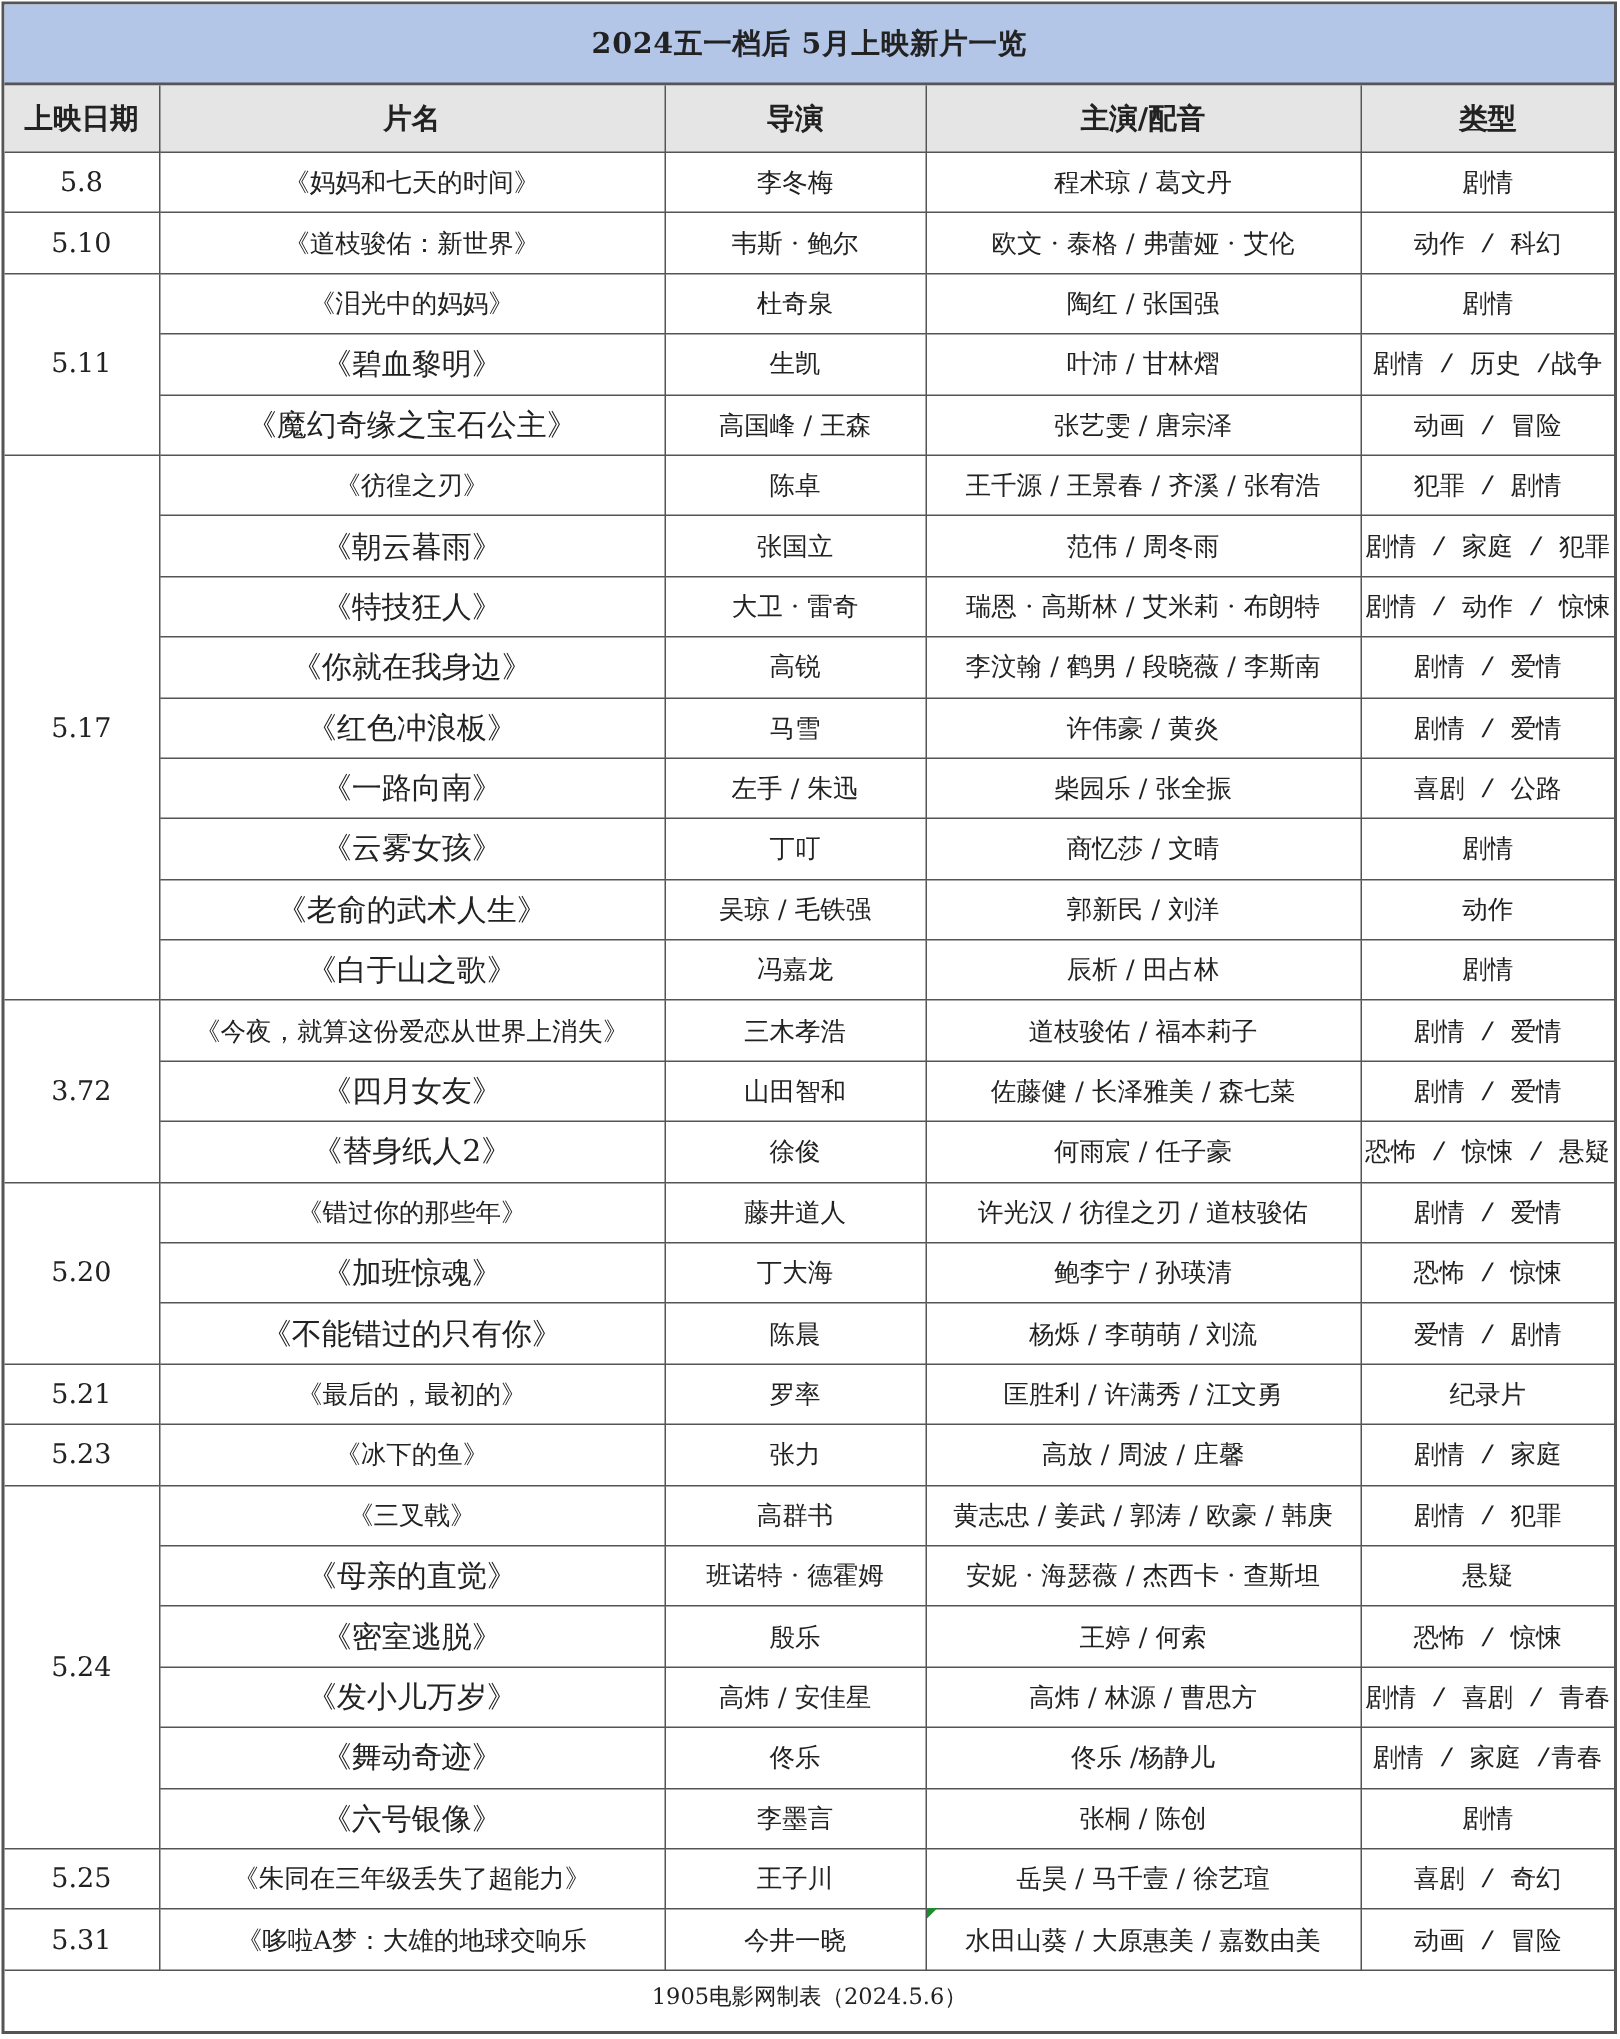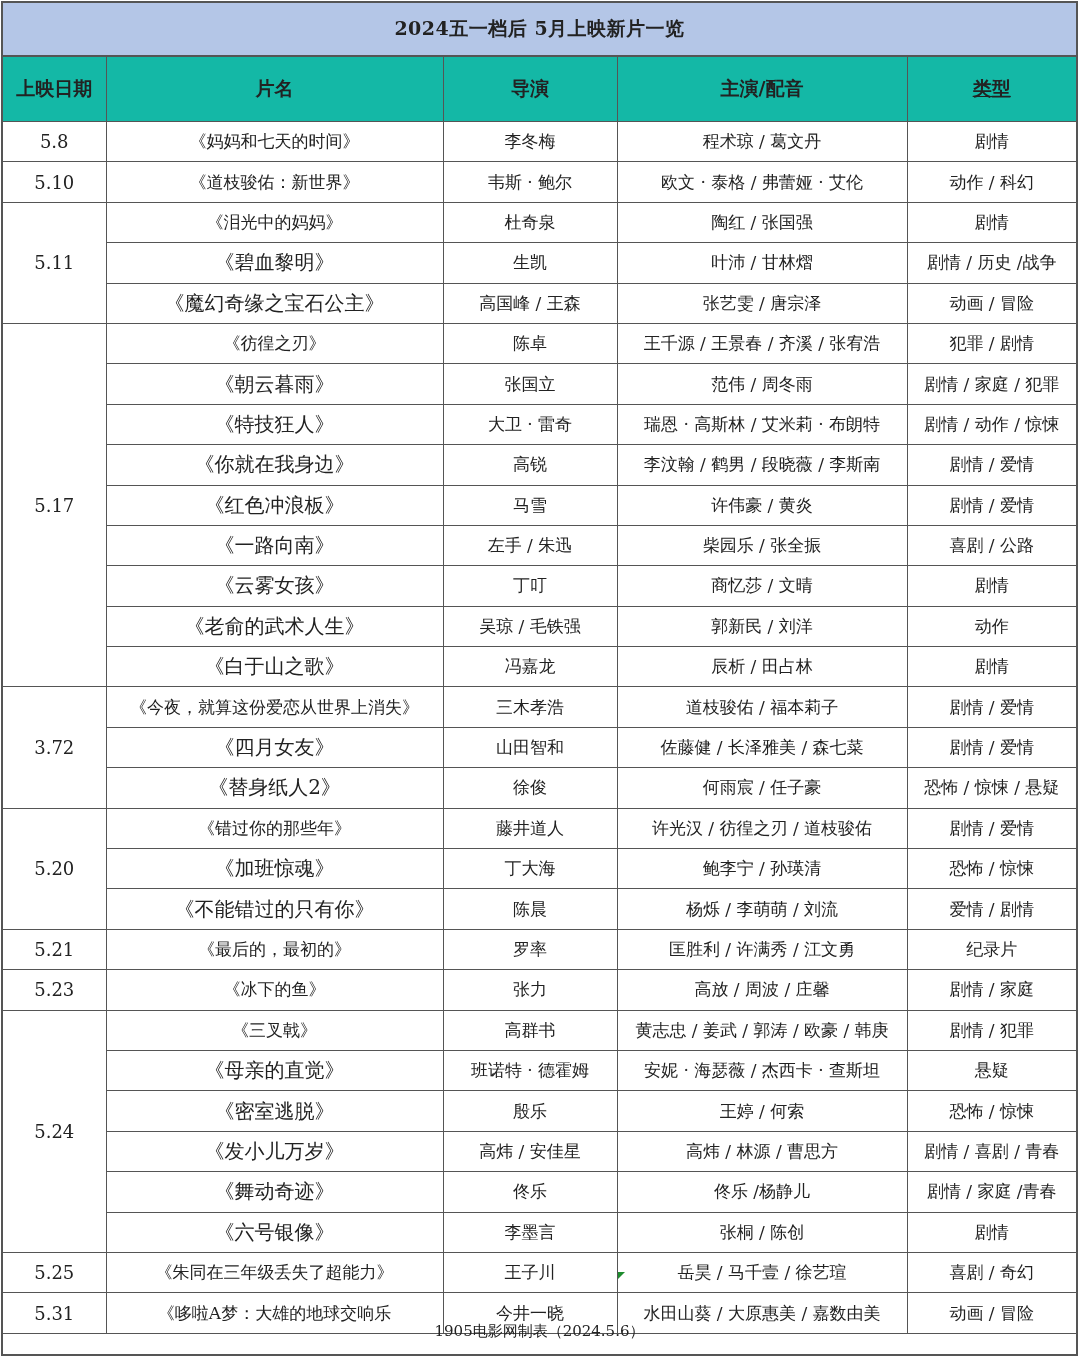--- a/index.html
+++ b/index.html
@@ -5,26 +5,26 @@
   html, body { margin: 0; padding: 0; background: #ffffff; }
   body { width: 1080px; height: 1359px; overflow: hidden; font-family: "DejaVu Serif", "Liberation Serif", serif; color: #222; }
   .sheet { position: absolute; left: 1px; top: 1px; width: 1077px; height: 1355px; border: 2px solid #555; box-sizing: border-box; }
   .title-bar { position: absolute; left: 0; top: 0; width: 100%; height: 54px; background: #b4c6e7; border-bottom: 2px solid #555; box-sizing: border-box; display: flex; align-items: center; justify-content: center; font-size: 19px; font-weight: bold; letter-spacing: 0.5px; }
   table { position: absolute; left: 0; top: 54px; border-collapse: collapse; table-layout: fixed; width: 1073px; }
   col.c-date { width: 103px; }
   col.c-title { width: 337px; }
   col.c-dir { width: 174px; }
   col.c-cast { width: 290px; }
   col.c-genre { width: 169px; }
-  th { background: #14b8a6; height: 40px; font-size: 19px; font-weight: bold; border: 1.5px solid #555; border-top: none; padding: 12px; text-align: center; }
+  th { background: #e5e5e5; height: 40px; font-size: 19px; font-weight: bold; border: 1.5px solid #555; border-top: none; padding: 2px; text-align: center; }
   th:first-child { border-left: none; }
   th:last-child { border-right: none; text-decoration: underline; }
   td { height: 39.4px; font-size: 17px; border: 1.5px solid #555; padding: 0; text-align: center; white-space: nowrap; overflow: hidden; }
   td:first-child { border-left: none; font-size: 20px; }
-  td:last-child { border-right: none; }
+  td:last-child { border-right: none; font-family: Liberation Mono, monospace; }
   td.date { font-size: 18px; }
   .footer { position: absolute; left: 0; bottom: 0; width: 100%; height: 46px; display: flex; align-items: center; justify-content: center; font-size: 15px; }
   .marker { position: absolute; left: 615px; top: 1269px; width: 0; height: 0; border-top: 7px solid #1e8c2e; border-right: 7px solid transparent; }
 </style>
 </head>
 <body>
 
 <div class="sheet">
   <div class="title-bar">2024五一档后 5月上映新片一览</div>
   <table>

